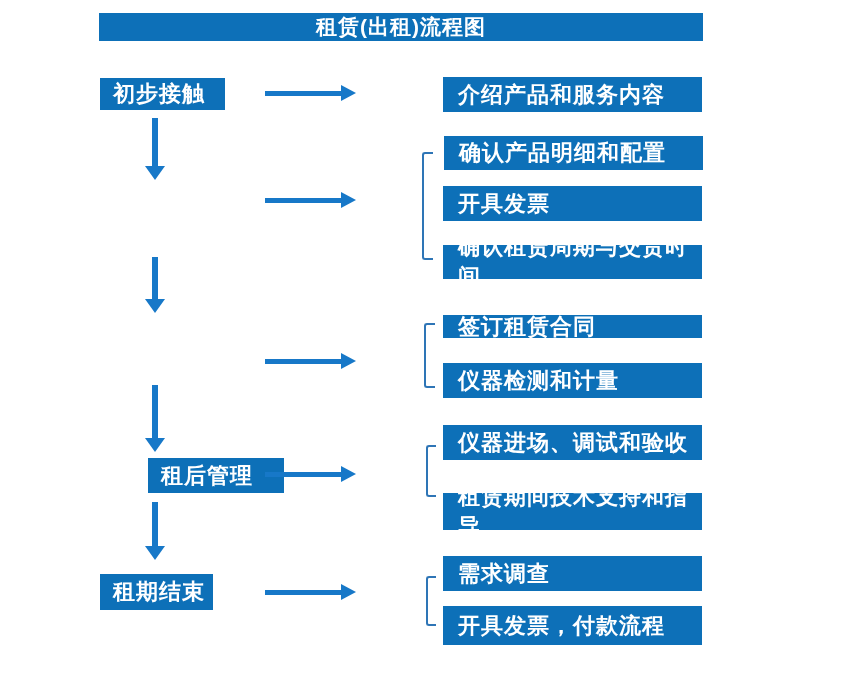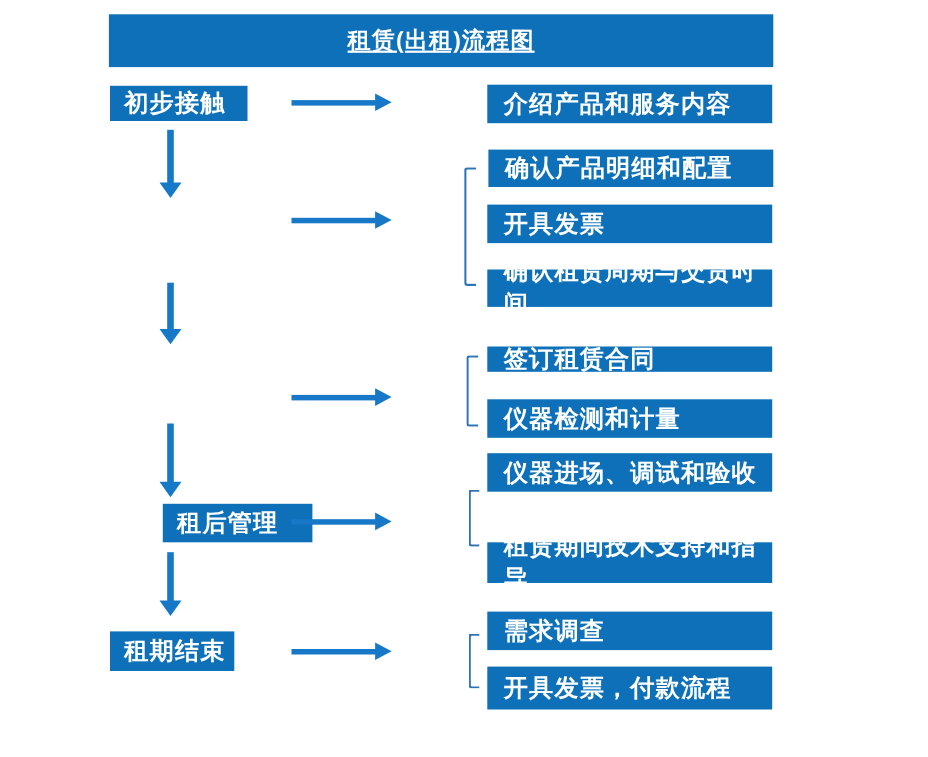--- a/index.html
+++ b/index.html
@@ -1,23 +1,23 @@
 <!DOCTYPE html>
 <html style="--box-blue: #0d70b8; --arrow-blue: #1778c8; --bracket-blue: #2e75b6;"><head>
 <meta charset="utf-8">
 <style>
   html,body { margin:0; padding:0; background:#ffffff; }
   #canvas {
     position:relative; width:844px; height:688px; background:#ffffff;
     font-family:"Liberation Sans", sans-serif; overflow:hidden;
   }
   .titlebar {
-    position:absolute; left:99px; top:13px; width:604px; height:48px;
+    position:absolute; left:99px; top:13px; width:604px; height:28px;
     background:var(--box-blue); color:#fff; font-weight:bold; font-size:21px;
-    display:flex; align-items:center; justify-content:center; letter-spacing:1px;text-decoration:underline;
+    display:flex; align-items:center; justify-content:center; letter-spacing:1px;
   }
   .box {
     position:absolute; background:var(--box-blue); color:#fff;
     font-weight:bold; font-size:22px; letter-spacing:1px;
     display:flex; align-items:center; box-sizing:border-box;
   }
   .lbox { padding-left:13px; }
   .rbox { padding-left:15px; }
   .h-shaft { position:absolute; height:5px; background:var(--arrow-blue); }
   .h-head  { position:absolute; width:0; height:0;
@@ -46,21 +46,21 @@
 
   <div class="box rbox" style="left:443px; top:77px;  width:259px; height:35px;">介绍产品和服务内容</div>
 
   <div class="box rbox" style="left:444px; top:136px; width:259px; height:34px;">确认产品明细和配置</div>
   <div class="box rbox" style="left:443px; top:186px; width:259px; height:35px;">开具发票</div>
   <div class="box rbox" style="left:443px; top:245px; width:259px; height:34px;">确认租赁周期与交货时间</div>
 
   <div class="box rbox" style="left:443px; top:315px; width:259px; height:23px;">签订租赁合同</div>
   <div class="box rbox" style="left:443px; top:363px; width:259px; height:35px;">仪器检测和计量</div>
 
-  <div class="box rbox" style="left:443px; top:412px; width:259px; height:35px;">仪器进场、调试和验收</div>
+  <div class="box rbox" style="left:443px; top:425px; width:259px; height:35px;">仪器进场、调试和验收</div>
   <div class="box rbox" style="left:443px; top:493px; width:259px; height:37px;">租赁期间技术支持和指导</div>
 
   <div class="box rbox" style="left:443px; top:556px; width:259px; height:35px;">需求调查</div>
   <div class="box rbox" style="left:443px; top:606px; width:259px; height:39px;">开具发票，付款流程</div>
 
   <div>
     <div class="h-shaft" style="left:265px; top:91px;  width:77px;"></div>
     <div class="h-head" style="left:341px; top:85px;"></div>
   </div>
   <div>

